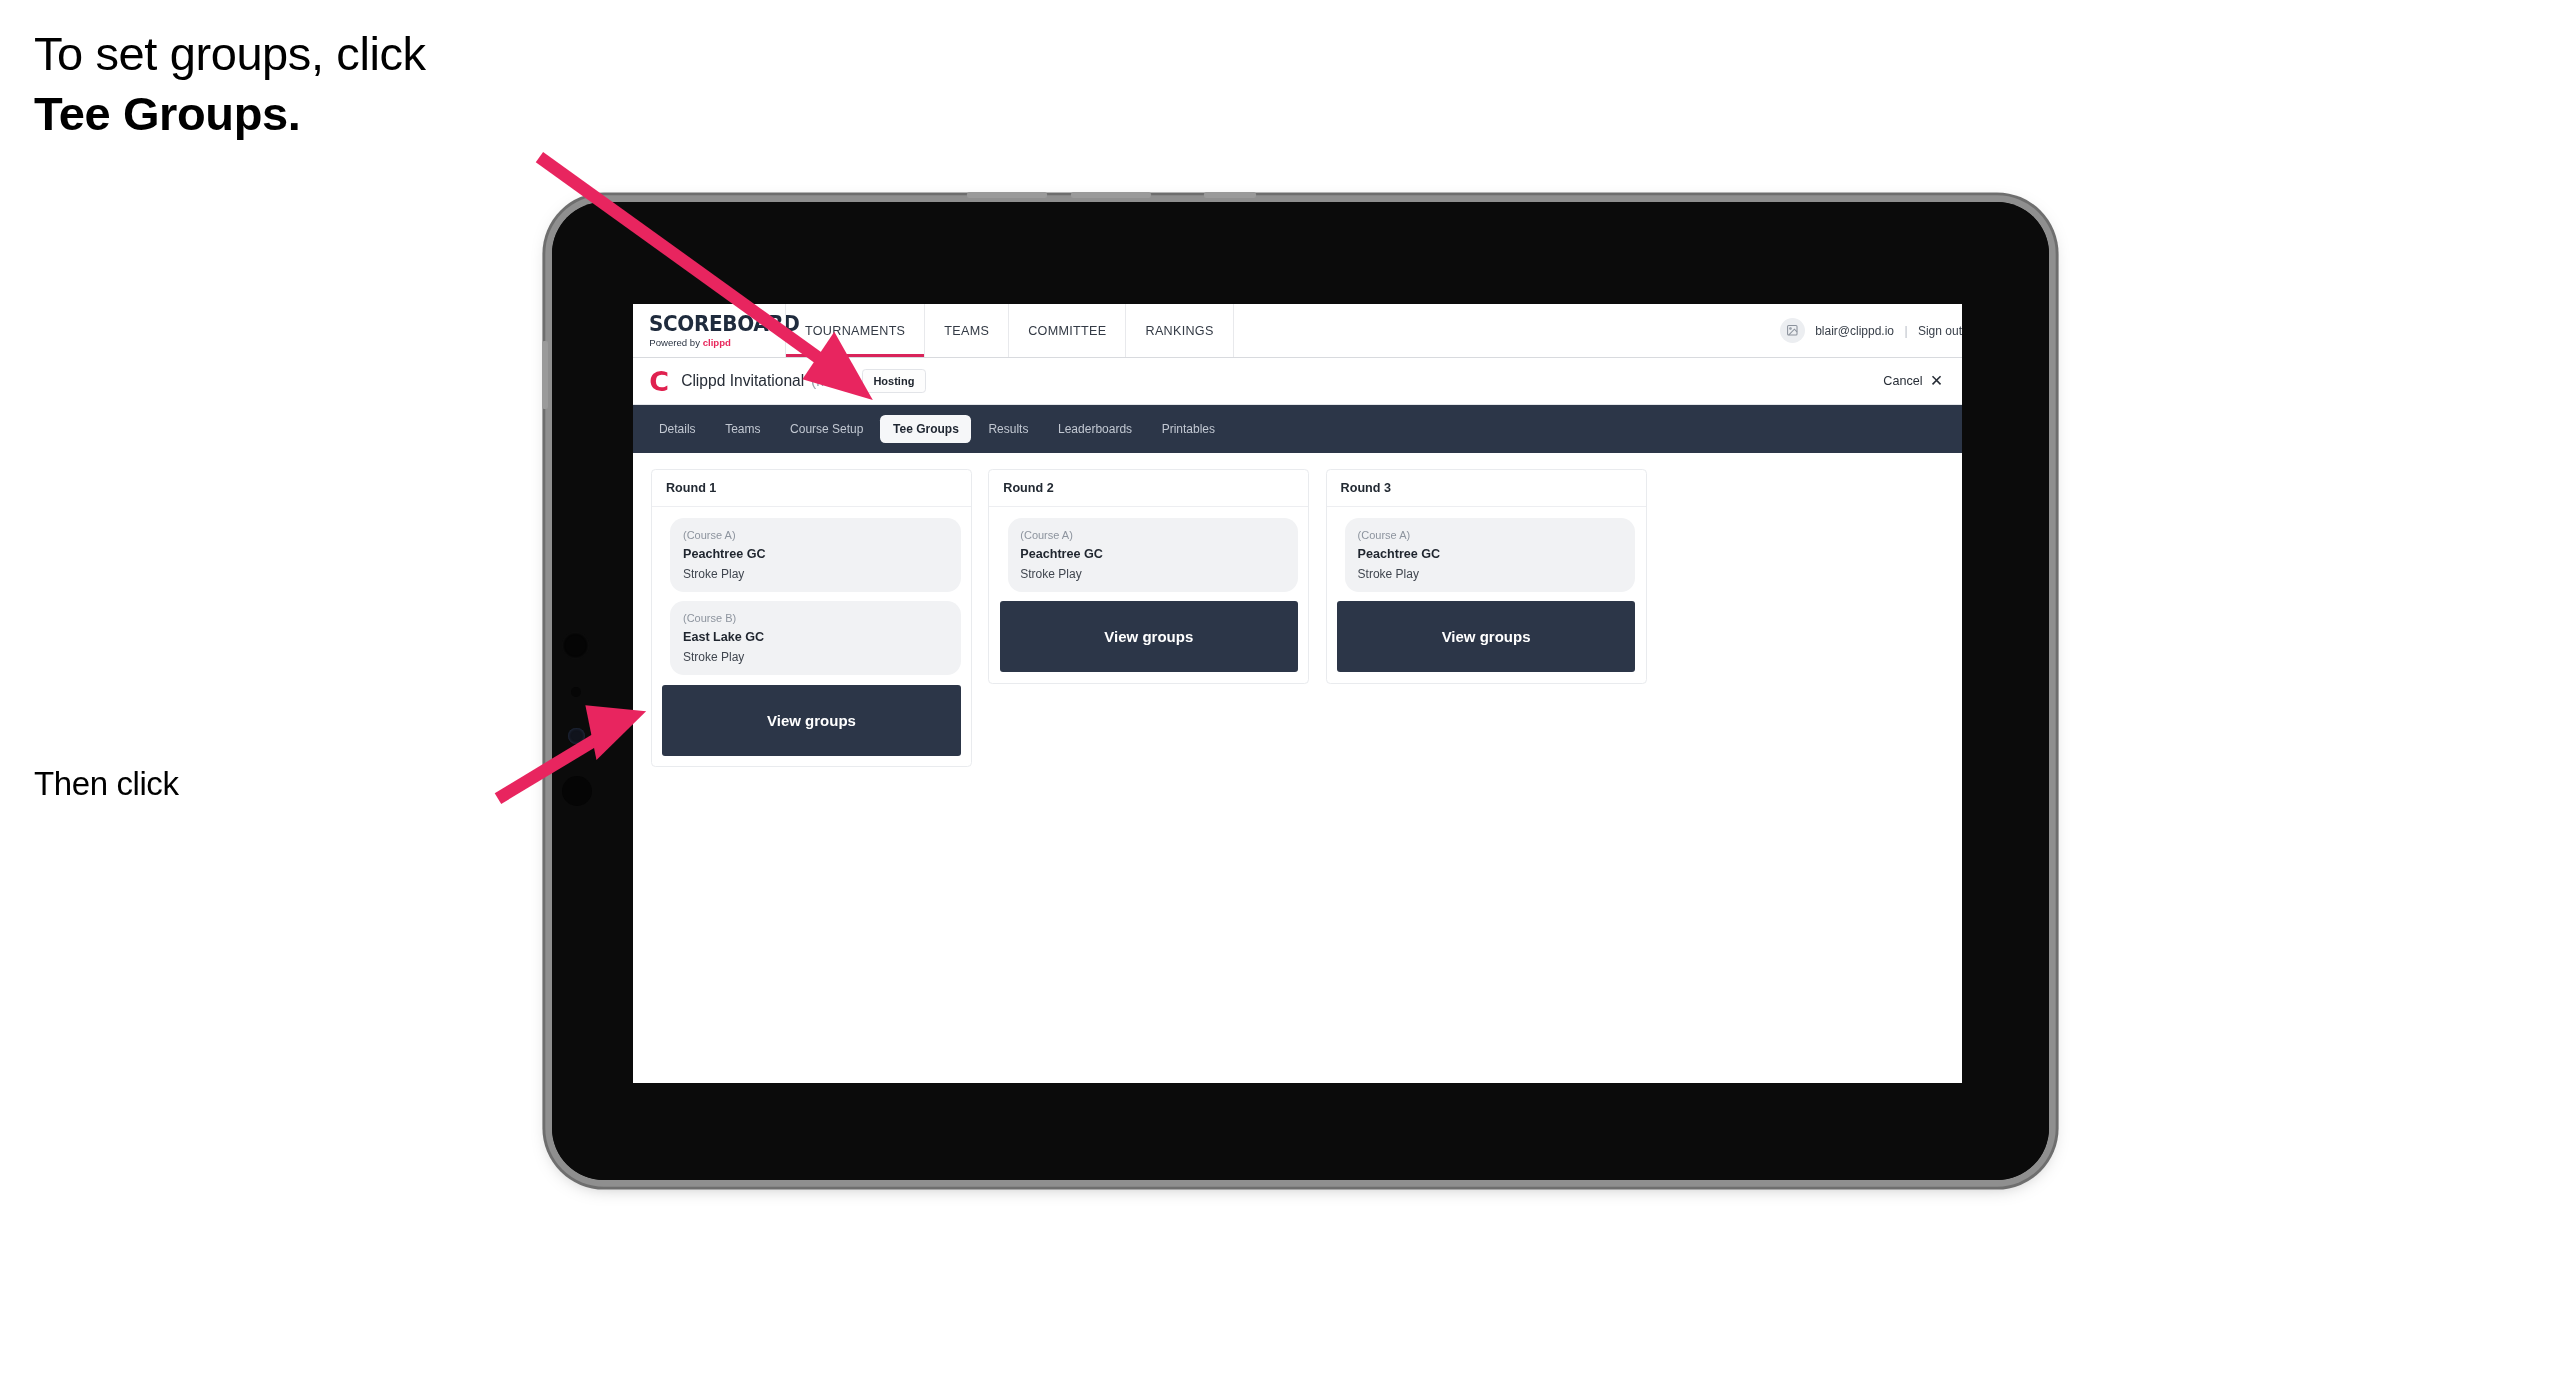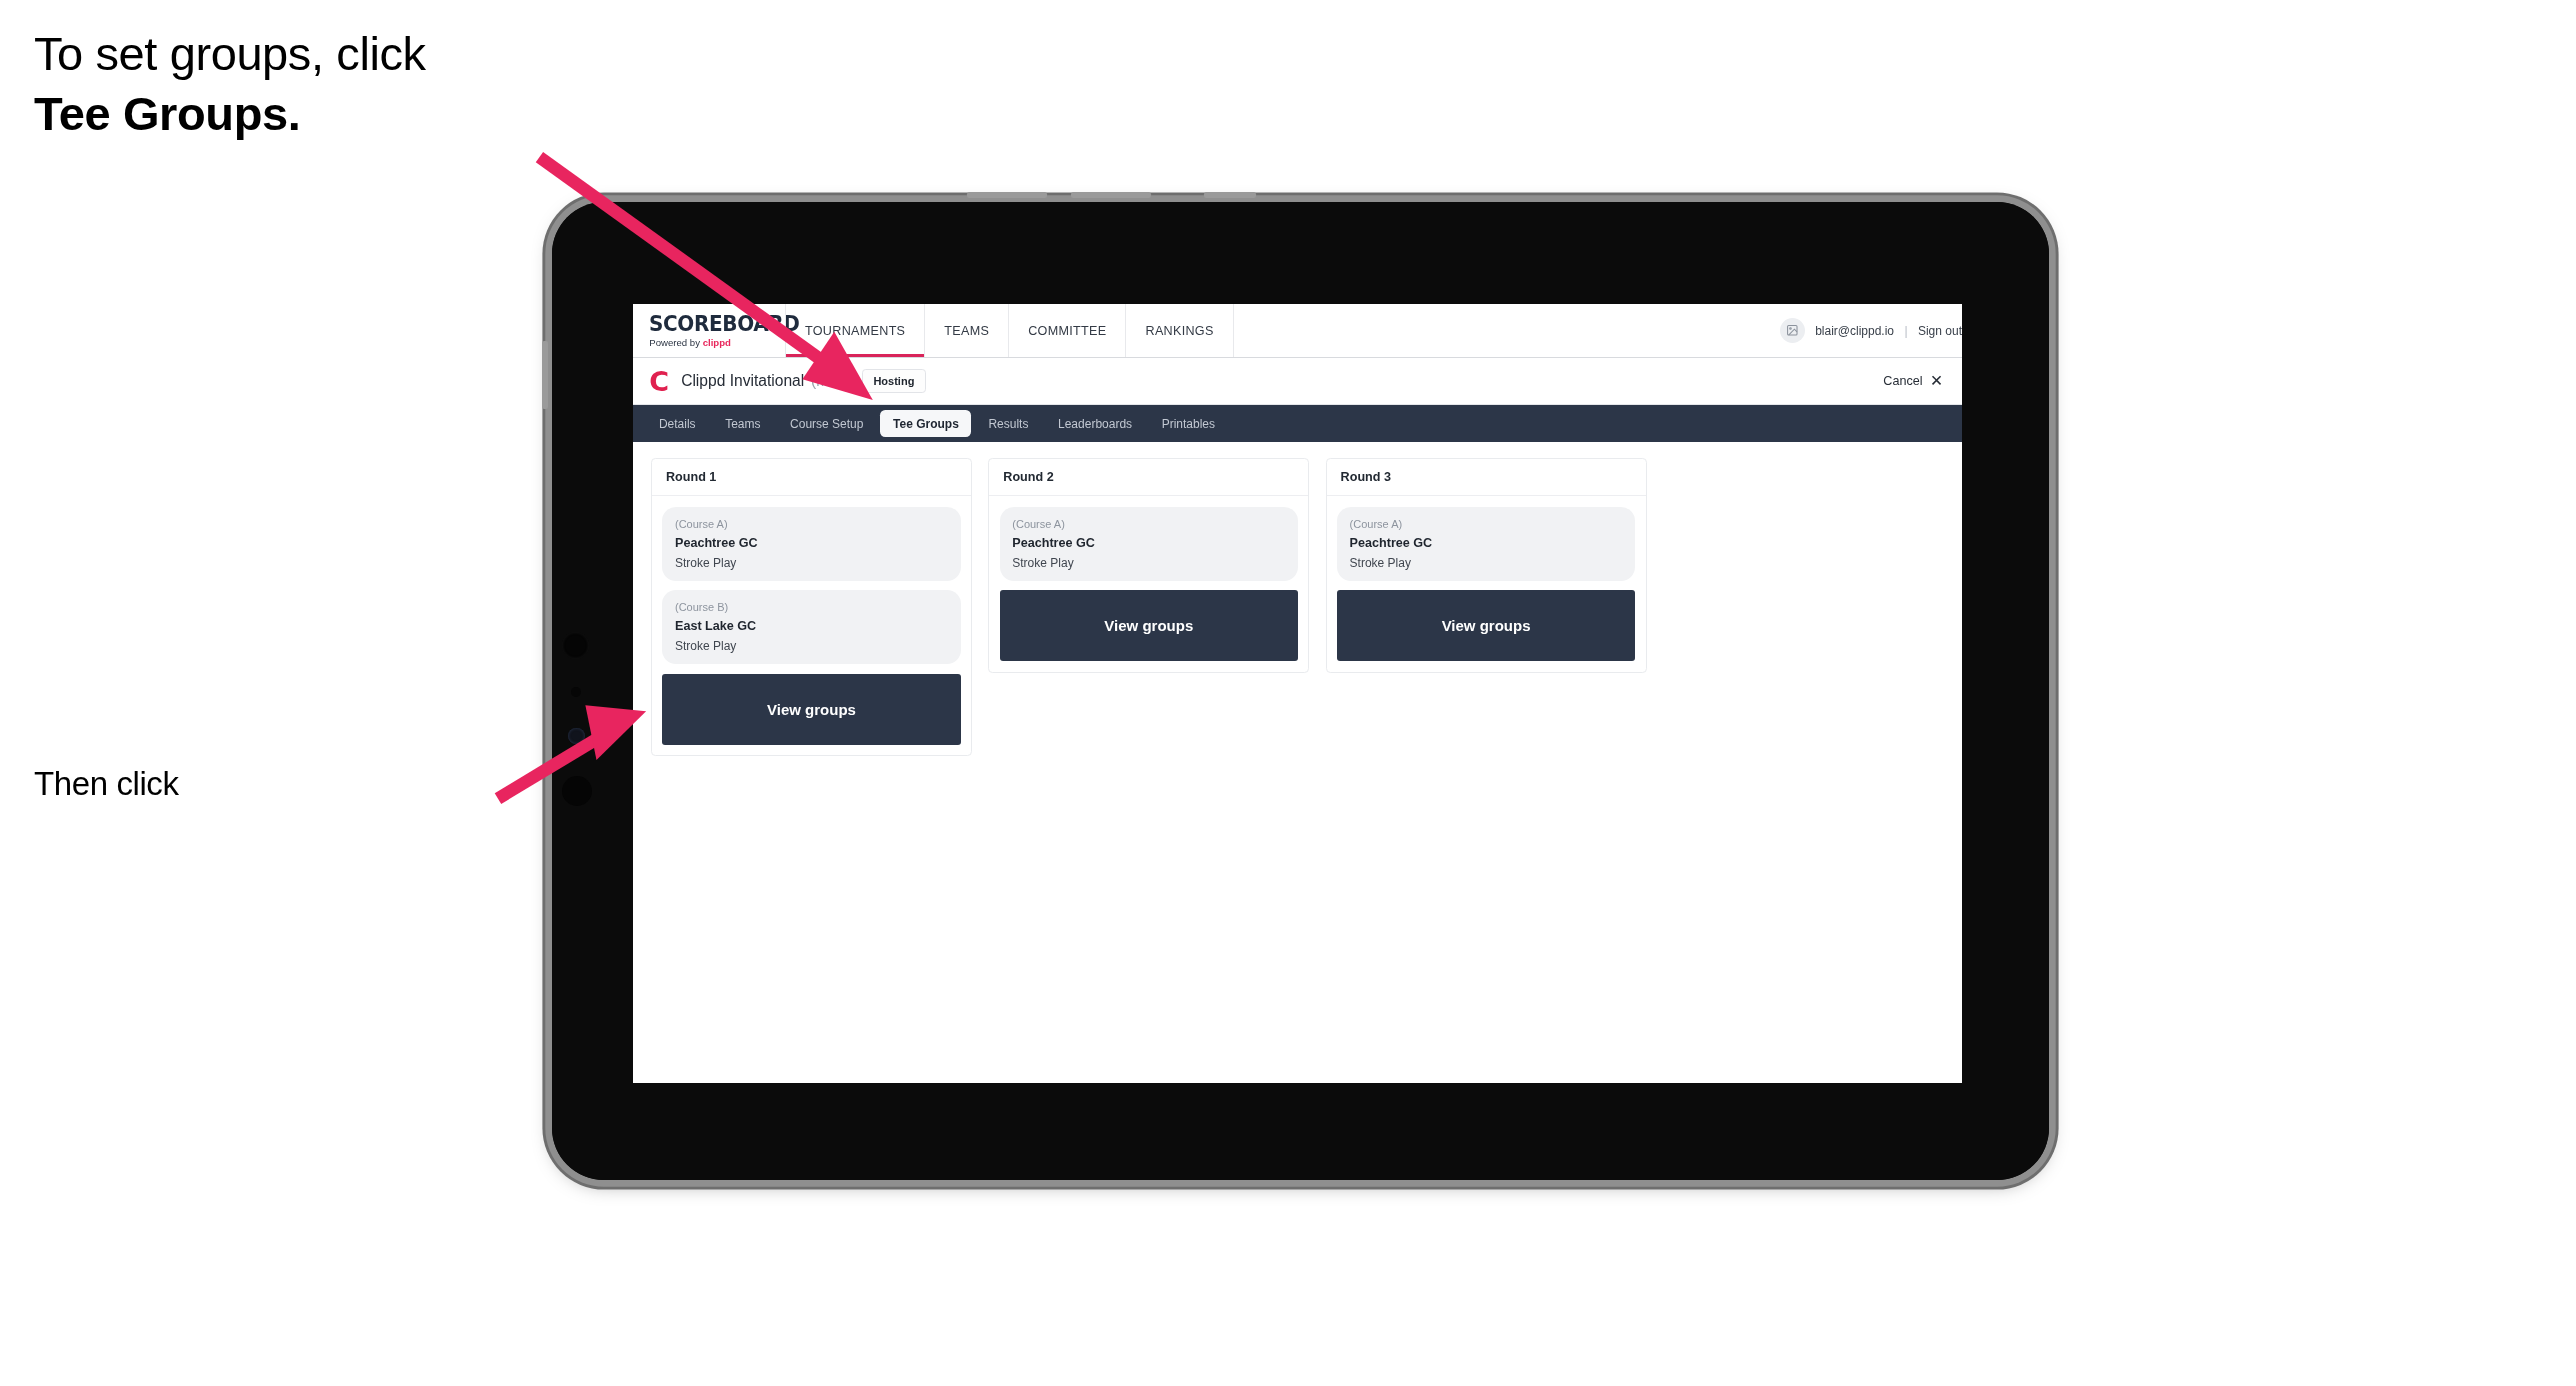--- a/index.html
+++ b/index.html
@@ -212,21 +212,21 @@
     align-items: center;
     gap: 7.4px;
     font-size: 12.6px;
     color: #272d36;
     cursor: pointer;
   }
   .cancel-x { font-size: 15.6px; line-height: 1; }
 
   
   .tabbar {
-    height: 37px;
+    height: 48px;
     background: #2c3648;
     display: flex;
     align-items: center;
     padding: 0 13.3px;
     gap: 4.4px;
   }
   .tab {
     padding: 6.7px 12.6px;
     font-size: 12px;
     color: #c2c8d2;
@@ -266,20 +266,21 @@
   .round-body {
     padding: 10.4px;
     display: flex;
     flex-direction: column;
     gap: 9.6px;
   }
   .course-block {
     background: #f1f2f4;
     border-radius: 14px;
     padding: 11px 12.6px;
+    margin-left: 8px;
   }
   .course-label {
     font-size: 11px;
     color: #8d949e;
     margin-bottom: 6px;
   }
   .course-name {
     font-size: 12.6px;
     font-weight: bold;
     color: #1f252e;

